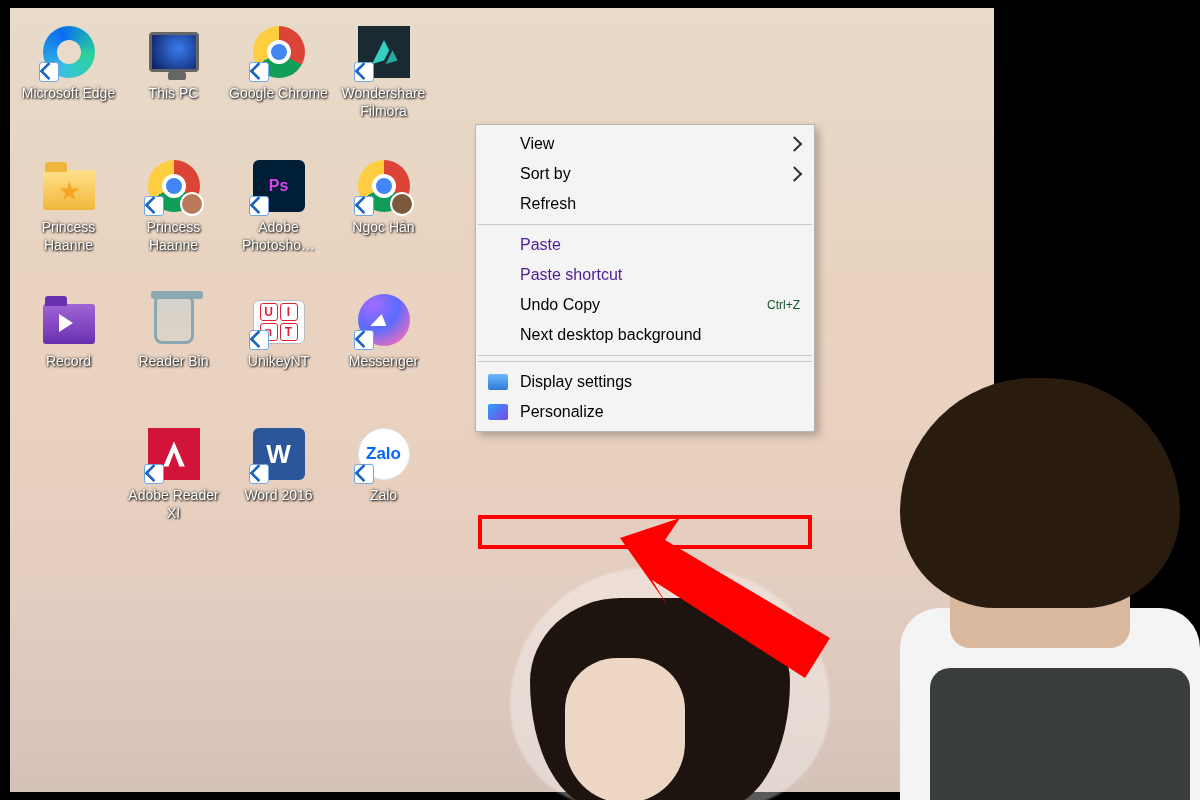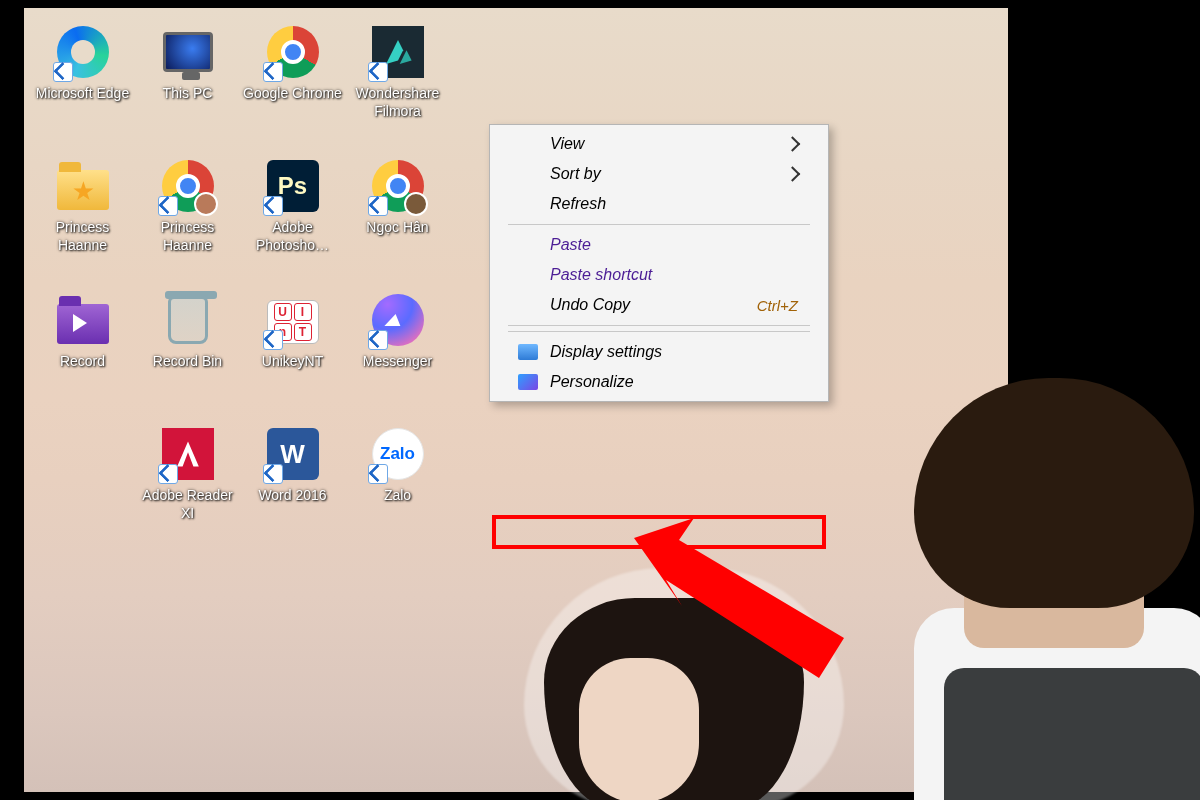--- a/index.html
+++ b/index.html
@@ -1,21 +1,21 @@
 <!DOCTYPE html>
 <html><head>
 <meta charset="utf-8">
 <style>
   * { box-sizing: border-box; margin: 0; padding: 0; }
   html, body { width: 1200px; height: 800px; overflow: hidden; font-family: "Segoe UI", Tahoma, sans-serif; }
   body { background: #000; }
 
   .frame {
     position: absolute;
-    left: 16px; top: 0;
+    left: 2px; top: 0;
     width: 1000px; height: 800px;
     border: 8px solid #000;
     background: linear-gradient(180deg,
       #e8dbca 0%, #e8d6c4 20%, #e9d3c0 35%, #ead2c0 50%,
       #e8d0bf 60%, #e3cdc0 75%, #dbc7bd 90%, #d4c1b8 100%);
   }
 
   
   .bride-hair {
     position:absolute; left:520px; top:590px; width:260px; height:210px;
@@ -98,21 +98,21 @@
   
   .ic-filmora{width:52px;height:52px;background:#1a2a33;display:flex;align-items:center;justify-content:center}
   .ic-filmora svg{width:34px;height:34px}
   
   .ic-cclean{width:52px;height:52px;border-radius:50%;border:10px solid #d83a2b;border-left-color:transparent;transform:rotate(-30deg)}
   
   .ic-folder{width:52px;height:40px;border-radius:3px;background:linear-gradient(#ffe08a,#f0b83b);position:relative;margin-top:8px}
   .ic-folder::before{content:"";position:absolute;top:-8px;left:2px;width:22px;height:10px;border-radius:3px 3px 0 0;background:#f0b83b}
   .ic-folder .ov{position:absolute;right:-4px;bottom:-4px;width:26px;height:26px;border-radius:50%}
   
-  .ic-ps{width:52px;height:52px;border-radius:6px;background:#001e36;display:flex;align-items:center;justify-content:center;color:#fef9c3;font-weight:700;font-size:24px}
+  .ic-ps{width:52px;height:52px;border-radius:6px;background:#001e36;display:flex;align-items:center;justify-content:center;color:#d946ef;font-weight:700;font-size:16px}
   
   .ic-kasp{width:52px;height:52px;border-radius:8px;background:#0a7a6b;display:flex;align-items:center;justify-content:center}
   .ic-kasp::after{content:"";width:22px;height:28px;background:#fff;clip-path:polygon(50% 0,100% 18%,100% 62%,50% 100%,0 62%,0 18%)}
   
   .ic-cpanel{width:52px;height:40px;border-radius:4px;background:#1f6fe0;position:relative;margin-top:6px}
   .ic-cpanel::after{content:"";position:absolute;left:8px;top:8px;width:36px;height:24px;border-radius:3px;background:#6fb4ff}
   
   .ic-recfolder{width:52px;height:40px;border-radius:3px;background:linear-gradient(#a065d4,#6a2fb0);position:relative;margin-top:8px}
   .ic-recfolder::before{content:"";position:absolute;top:-8px;left:2px;width:22px;height:10px;border-radius:3px 3px 0 0;background:#6a2fb0}
   .ic-recfolder::after{content:"";position:absolute;left:16px;top:10px;width:0;height:0;border-left:14px solid #fff;border-top:9px solid transparent;border-bottom:9px solid transparent}
@@ -133,35 +133,35 @@
   
   .ic-zalo{width:52px;height:52px;border-radius:50%;background:#fff;display:flex;align-items:center;justify-content:center;color:#0068ff;font-weight:700;font-size:17px;border:1px solid #e5e5e5}
 
   
   .ctx {
     position:absolute; left:465px; top:116px;
     width:340px;
     background:#f4f4f4;
     border:1px solid #b5b5b5;
     box-shadow:4px 4px 8px rgba(0,0,0,.25);
-    padding:4px 16px;
-    font-size:16px; color:#000;font-style:italic;
+    padding:4px 0;
+    font-size:16px; color:#000;
   }
   .ctx .row{
     display:flex; align-items:center;
     height:30px; padding:0 14px 0 44px;
     position:relative;
   }
   .ctx .row.sub::after{
     content:""; position:absolute; right:14px; top:50%;
     width:9px;height:9px;border-top:2px solid #333;border-right:2px solid #333;
     transform:translateY(-50%) rotate(45deg);
   }
   .ctx .row.disabled{color:#4c1d95}
-  .ctx .row .sc{margin-left:auto;color:#a16207;font-size:15px}
+  .ctx .row .sc{margin-left:auto;color:#14532d;font-size:12px}
   .ctx hr{border:none;border-top:1px solid #c8c8c8;margin:5px 2px}
   .ctx .ico{position:absolute;left:12px;top:50%;transform:translateY(-50%);width:20px;height:16px;border-radius:2px}
   .ico-disp{background:linear-gradient(#6fb8ff,#2e7bd6)}
   .ico-pers{background:linear-gradient(135deg,#2ea0ff,#7b46e4)}
 
   .highlight-box{
     position:absolute; left:468px; top:507px;
     width:334px; height:34px;
     border:4px solid #f00;
     pointer-events:none;
@@ -250,21 +250,21 @@
       <div class="icon">
         <div class="glyph">
           <div class="ic-recfolder"></div>
         </div>
         <div class="label">Record</div>
       </div>
       <div class="icon">
         <div class="glyph">
           <div class="ic-bin"></div>
         </div>
-        <div class="label">Record Bin</div>
+        <div class="label">Reader Bin</div>
       </div>
       <div class="icon">
         <div class="glyph">
           <div class="ic-unikey">
             <span>U</span>
             <span>I</span>
             <span>n</span>
             <span>T</span>
           </div>
           <span class="shortcut-arrow"></span>
@@ -327,20 +327,23 @@
     <div class="row disabled">
         <span>Paste</span>
       </div>
     <div class="row disabled">
         <span>Paste shortcut</span>
       </div>
     <div class="row">
         <span>Undo Copy</span>
         <span class="sc">Ctrl+Z</span>
       </div>
+    <div class="row">
+        <span>Next desktop background</span>
+      </div>
     <hr>
     <hr>
     <div class="row">
         <span class="ico ico-disp"></span>
         <span>Display settings</span>
       </div>
     <div class="row">
         <span class="ico ico-pers"></span>
         <span>Personalize</span>
       </div>

